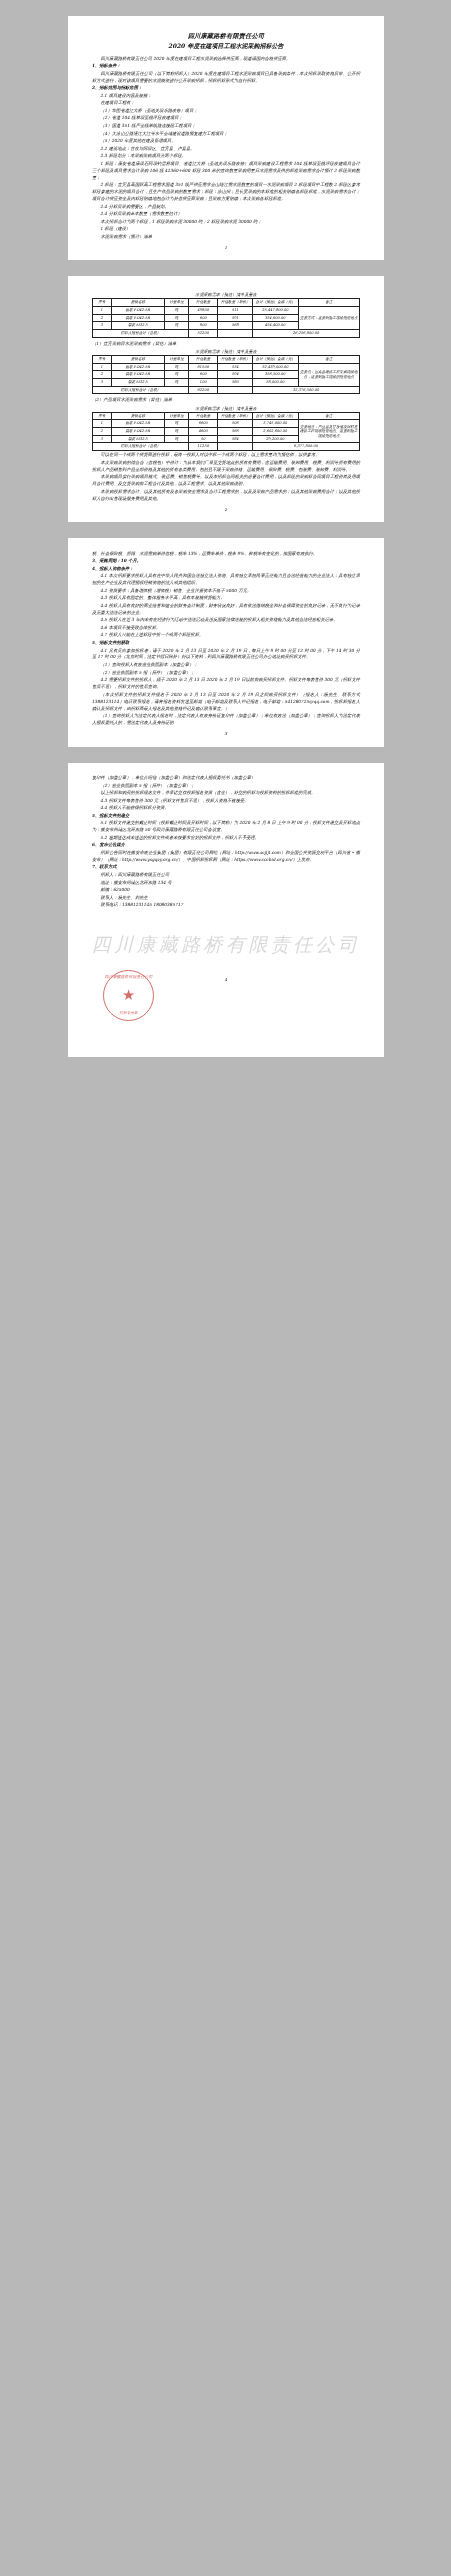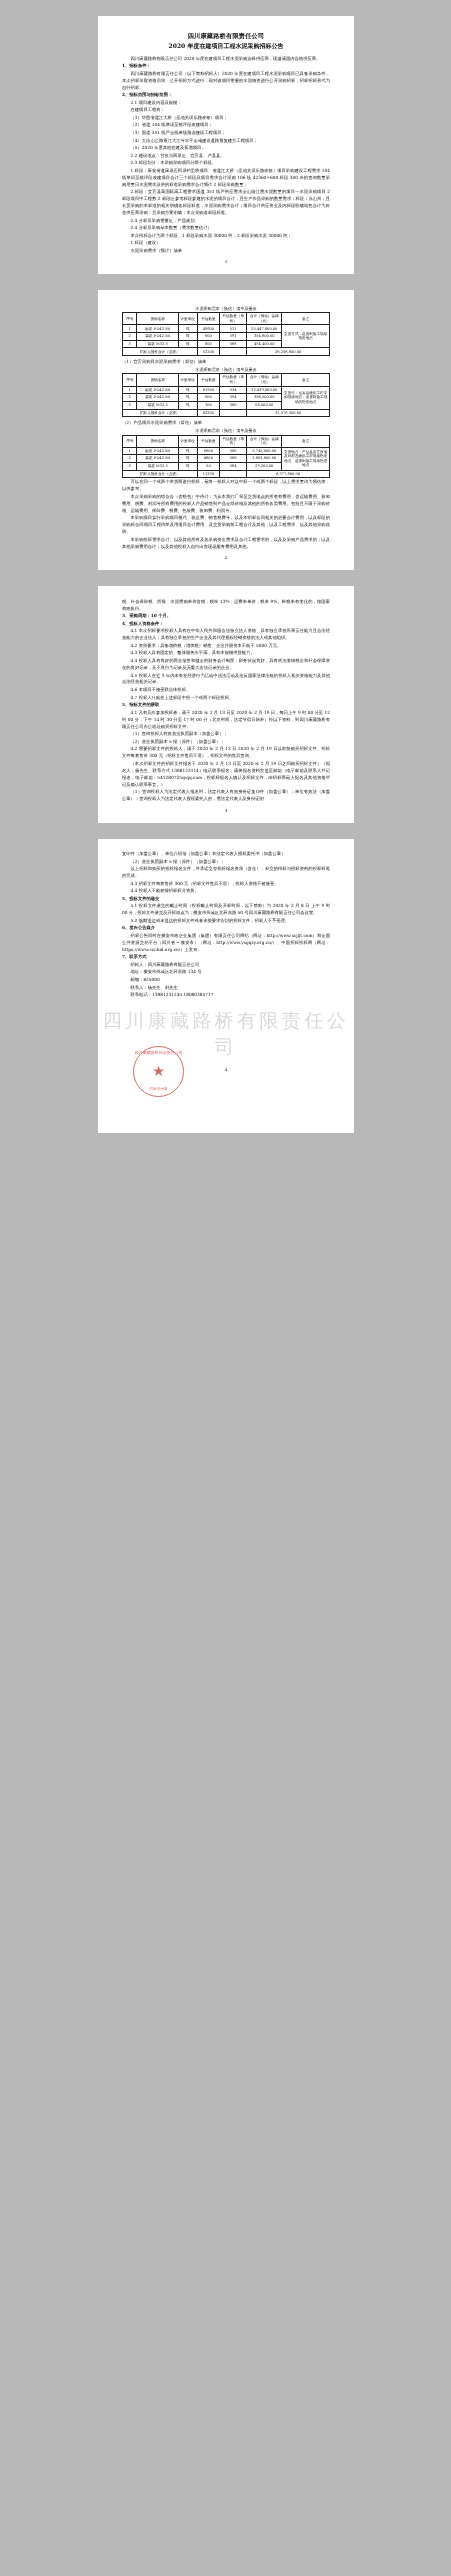--- a/index.html
+++ b/index.html
@@ -1,18 +1,18 @@
 <!DOCTYPE html>
 <html style="font-size:9px"><head>
 <meta charset="utf-8">
 <style>
   html,body{margin:0;padding:0;background:#b8b8b8;}
   body{font-family:"DejaVu Sans","Liberation Sans",sans-serif;}
   .page-wrap{width:452px;margin:0 auto;}
-  .page{width:256px;margin:16px auto 8px auto;background:#fff;padding:12.4px 24px 10.2px 24px;box-sizing:border-box;position:relative;color:#111;}
+  .page{width:316px;margin:16px auto 8px auto;background:#fff;padding:12.4px 24px 10.2px 24px;box-sizing:border-box;position:relative;color:#111;font-style:italic;}
   .page.p1{padding-top:14.7px;}
   h1.title{font-family:"DejaVu Serif","Liberation Serif",serif;font-size:6.2px;font-weight:bold;text-align:center;margin:0 0 1.1px 0;line-height:1.5;letter-spacing:0.2px;}
   h2.title2{font-family:"DejaVu Serif","Liberation Serif",serif;font-size:6px;font-weight:bold;text-align:center;margin:0 0 5.6px 0;line-height:1.5;}
   p.para{font-family:"DejaVu Serif","Liberation Serif",serif;font-size:4.3px;line-height:1.62;margin:0 0 0.6px 0;text-align:justify;text-justify:inter-ideograph;}
   p.ind{text-indent:8.5px;}
   p.b{font-weight:bold;}
   .pg-no{font-family:"DejaVu Serif","Liberation Serif",serif;font-size:4.2px;text-align:center;margin-top:4.5px;color:#222;}
   .tbl-cap{font-family:"DejaVu Serif","Liberation Serif",serif;font-size:4.1px;text-align:center;margin:3.4px 0 1.1px 0;}
   table.t{border-collapse:collapse;width:100%;font-family:"DejaVu Serif","Liberation Serif",serif;font-size:3.6px;margin-bottom:1.1px;}
   table.t th,table.t td{border:0.6px solid #222;padding:1.1px 0.6px;text-align:center;line-height:1.25;vertical-align:middle;}

